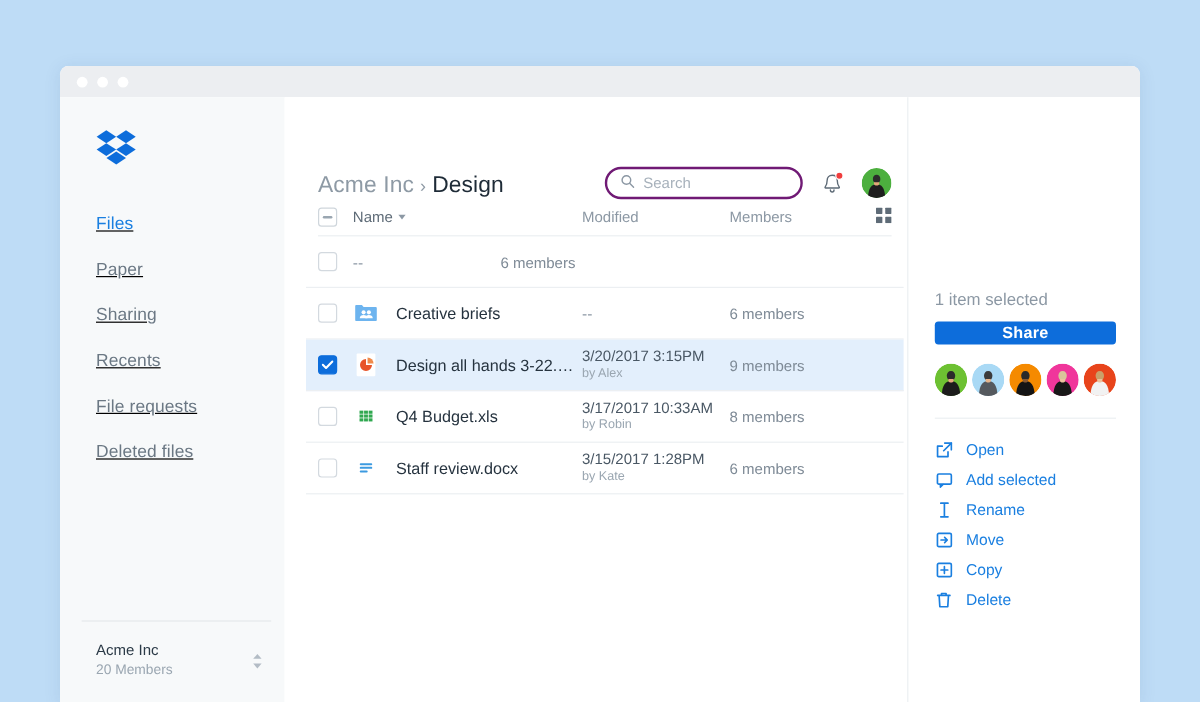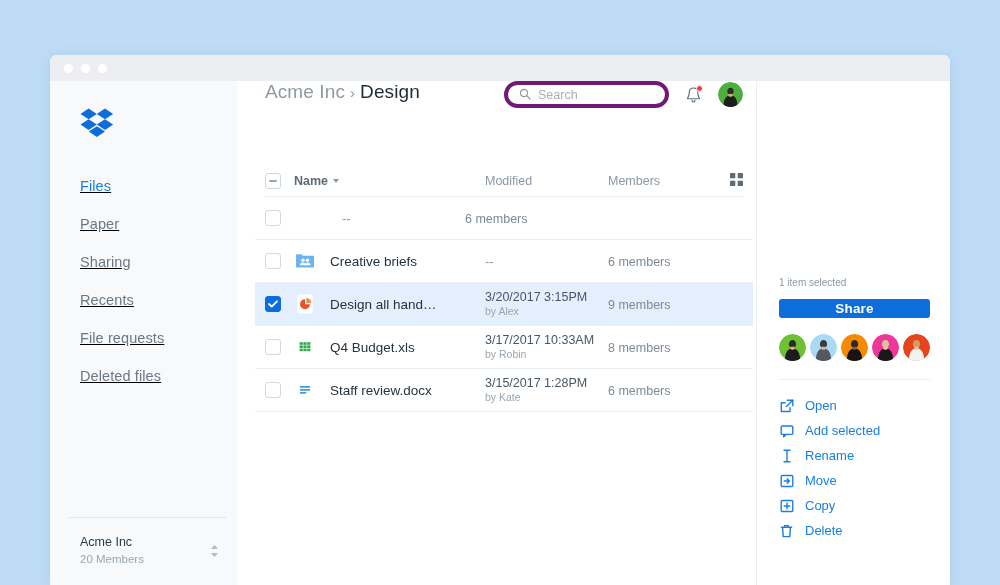--- a/index.html
+++ b/index.html
@@ -82,39 +82,39 @@
   .team-name { font-size: 12.5px; color: #2b3a47; line-height: 17px; }
   .team-sub { font-size: 11.5px; color: #9aa6b1; line-height: 16px; }
   .team-caret { display: flex; flex-direction: column; gap: 2px; color: #aab4be; }
 
   
   .main { flex: 1; background: #ffffff; display: flex; min-width: 0; }
   .content { flex: 1; padding: 0 0 0 28px; min-width: 0; }
 
   .topbar {
     display: flex;
-    align-items: flex-start;
+    align-items: flex-end;
     height: 85px;
     padding-right: 0;
   }
   .breadcrumb { font-size: 19px; color: #1e2b37; letter-spacing: .1px; }
   .crumb-root { color: #8e9aa5; }
   .crumb-sep { color: #8e9aa5; margin: 0 5px; font-size: 15px; }
 
   .topbar-right {
     margin-left: auto;
     display: flex;
     align-items: center;
     gap: 16px;
     padding-right: 13px;
   }
   .search {
     width: 165px;
     height: 27px;
-    border: 4px solid #701a75;
+    border: 2px solid #701a75;
     border-radius: 14px;
     display: flex;
     align-items: center;
     padding: 0 11px;
     gap: 7px;
     background: #fff;
   }
   .search input {
     border: none; outline: none;
     font-size: 12.5px;
@@ -141,25 +141,25 @@
   .thead {
     display: flex;
     align-items: center;
     height: 31px;
     border-bottom: 1px solid #eceff2;
     font-size: 12.5px;
     color: #8c98a4;
   }
   .col-check { width: 29px; flex: 0 0 29px; display: flex; align-items: center; }
   .col-name { flex: 1; display: flex; align-items: center; min-width: 0; }
-  .col-mod { width: 123px; flex: 0 0 123px; margin-left: 48px; }
+  .col-mod { width: 123px; flex: 0 0 123px; }
   .col-mem { width: 105px; flex: 0 0 105px; }
   .col-view { width: 30px; flex: 0 0 30px; display: flex; justify-content: flex-end; }
 
-  .th-name { color: #5e6b77; font-weight: bold; }
+  .th-name { color: #5e6b77; font-weight: normal; }
   .sort-caret {
     display: inline-block;
     margin-left: 5px;
     border-left: 3.5px solid transparent;
     border-right: 3.5px solid transparent;
     border-top: 4px solid #8c98a4;
     vertical-align: 2px;
   }
 
   .chk {
@@ -197,21 +197,21 @@
 
   
   .rpanel {
     width: 194px;
     flex: 0 0 194px;
     border-left: 1px solid #eceff2;
     padding: 160px 0 0 0;
     position: relative;
   }
   .rp-inner { padding: 0 20px 0 22px; }
-  .rp-selected { font-size: 10px; color: #8c98a4; margin-bottom: 11px; margin-top: 36px; }
+  .rp-selected { font-size: 14px; color: #8c98a4; margin-bottom: 11px; }
   .share-btn {
     display: block;
     width: 100%;
     height: 19px;
     background: #0d6ddb;
     color: #fff;
     border: none; border-radius: 3px;
     font-size: 13.5px;
     font-weight: bold;
     font-family: "Liberation Sans", sans-serif;

